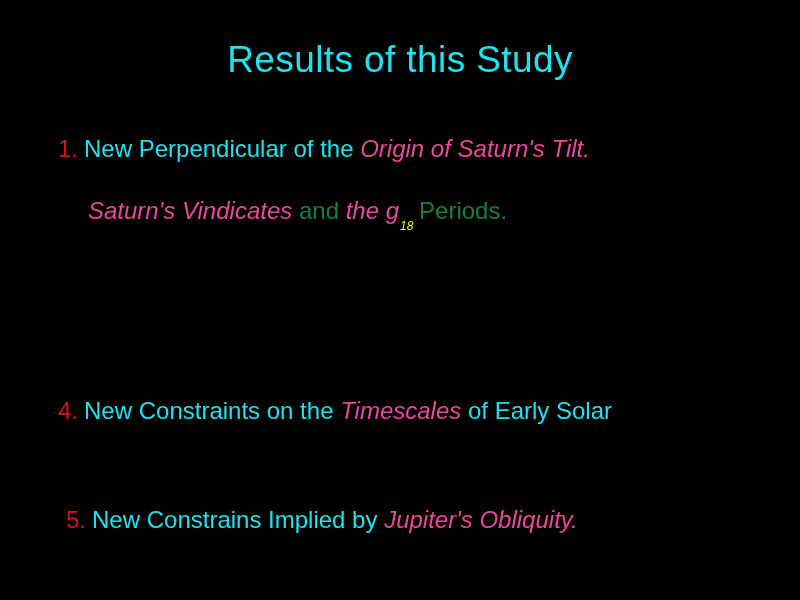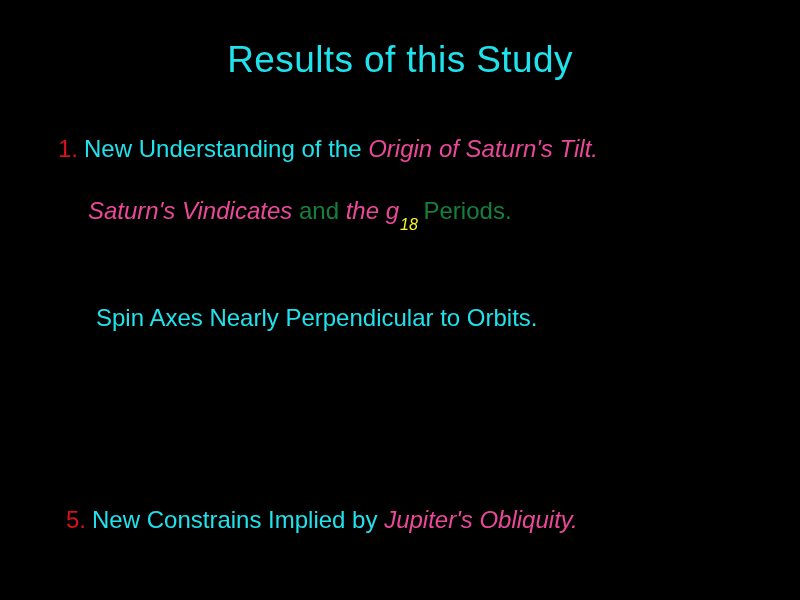--- a/index.html
+++ b/index.html
@@ -90,21 +90,21 @@
     color: #ec4899;
     font-style: italic;
   }
 
   .plain-cyan {
     color: #15803d;
     font-style: normal;
   }
 
   .sub {
-    font-size: 16px;
+    font-size: 12px;
     font-style: italic;
     color: #F5F520;
     vertical-align: sub;
     position: relative;
     top: 5px;
     left: 1px;
   }
 
   
   #item-1 { position: absolute; left: 0;  top: 0px;   }
@@ -117,37 +117,37 @@
 <body>
 
 <div id="slide">
 
   <div class="slide-title">Results of this Study</div>
 
   <div class="bullet-list">
 
     <div class="bullet-item" id="item-1">
       <div class="bullet-line">
-        <span class="bullet-number">1.</span><span class="num-gap"></span><span>New Understanding of the </span><span class="em-yellow">Origin of Saturn's Tilt.</span><span></span>
+        <span class="bullet-number">1.</span><span class="num-gap"></span><span>New Perpendicular of the </span><span class="em-yellow">Origin of Saturn's Tilt.</span><span></span>
       </div>
     </div>
 
     <div class="bullet-item" id="item-2">
       <div class="bullet-line">
         <span class="cont-indent"></span><span class="em-yellow">Saturn's Vindicates</span><span class="plain-cyan"> and </span><span class="em-yellow">the g</span><span class="sub">18</span><span class="plain-cyan"> Periods.</span>
       </div>
     </div>
 
     <div class="bullet-item" id="item-3">
-      <div class="bullet-line">
-        <span class="cont-indent-wide"></span><span>Spin Axes Nearly Perpendicular to Orbits.</span>
-      </div>
     </div>
 
     <div class="bullet-item" id="item-4">
+      <div class="bullet-line">
+        <span class="bullet-number">4.</span><span class="num-gap"></span><span>New Constraints on the </span><span class="em-yellow">Timescales</span><span> of Early Solar</span>
+      </div>
     </div>
 
     <div class="bullet-item" id="item-5">
       <div class="bullet-line">
         <span class="bullet-number">5.</span><span class="num-gap"></span><span>New Constrains Implied by </span><span class="em-yellow">Jupiter's Obliquity.</span><span></span>
       </div>
     </div>
 
   </div>
 </div>

